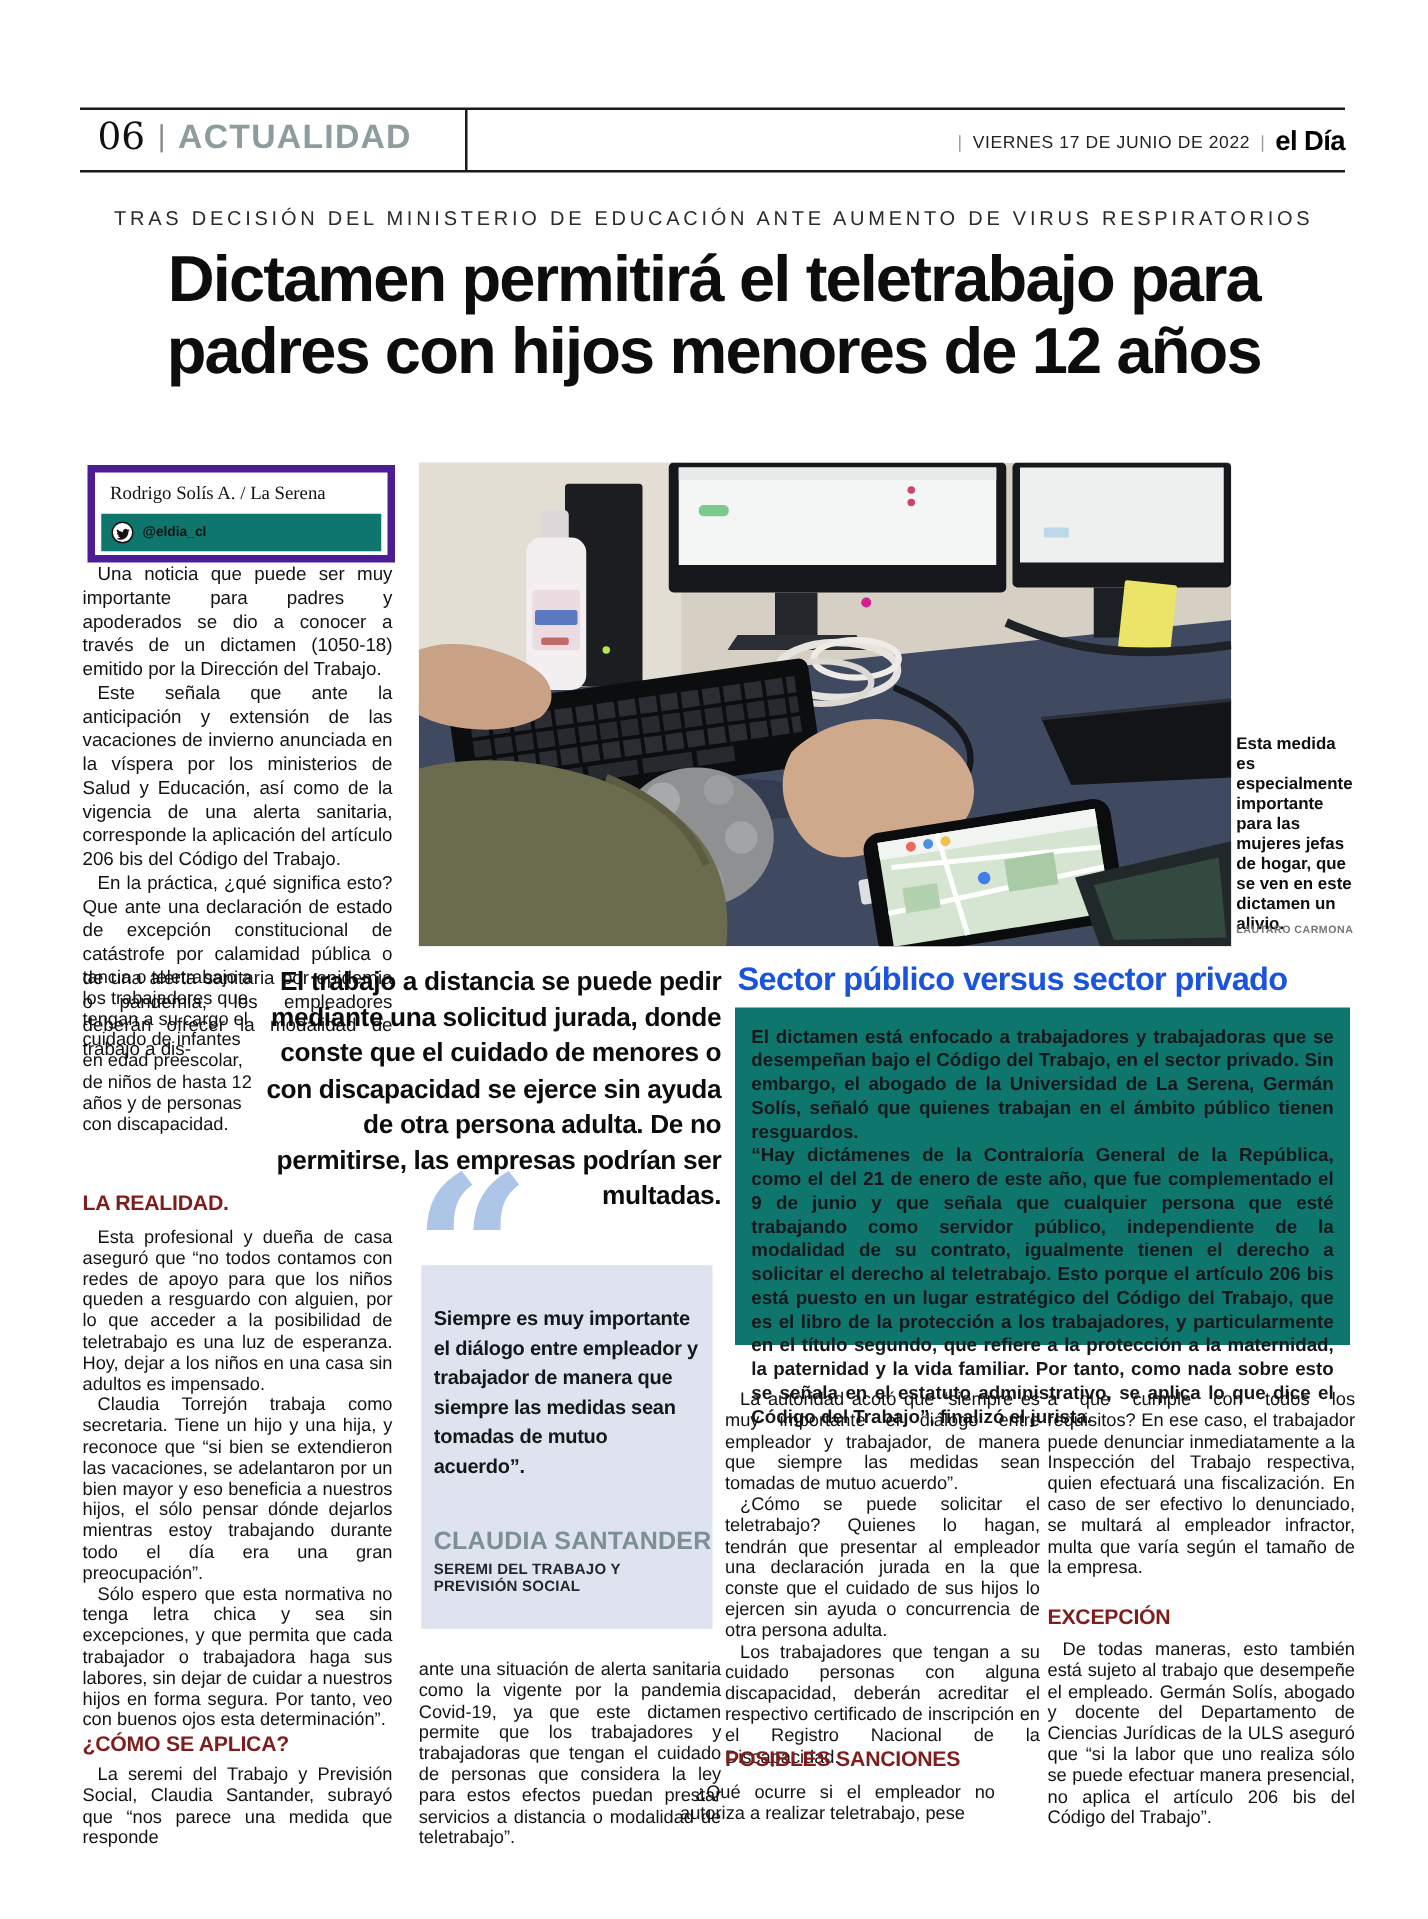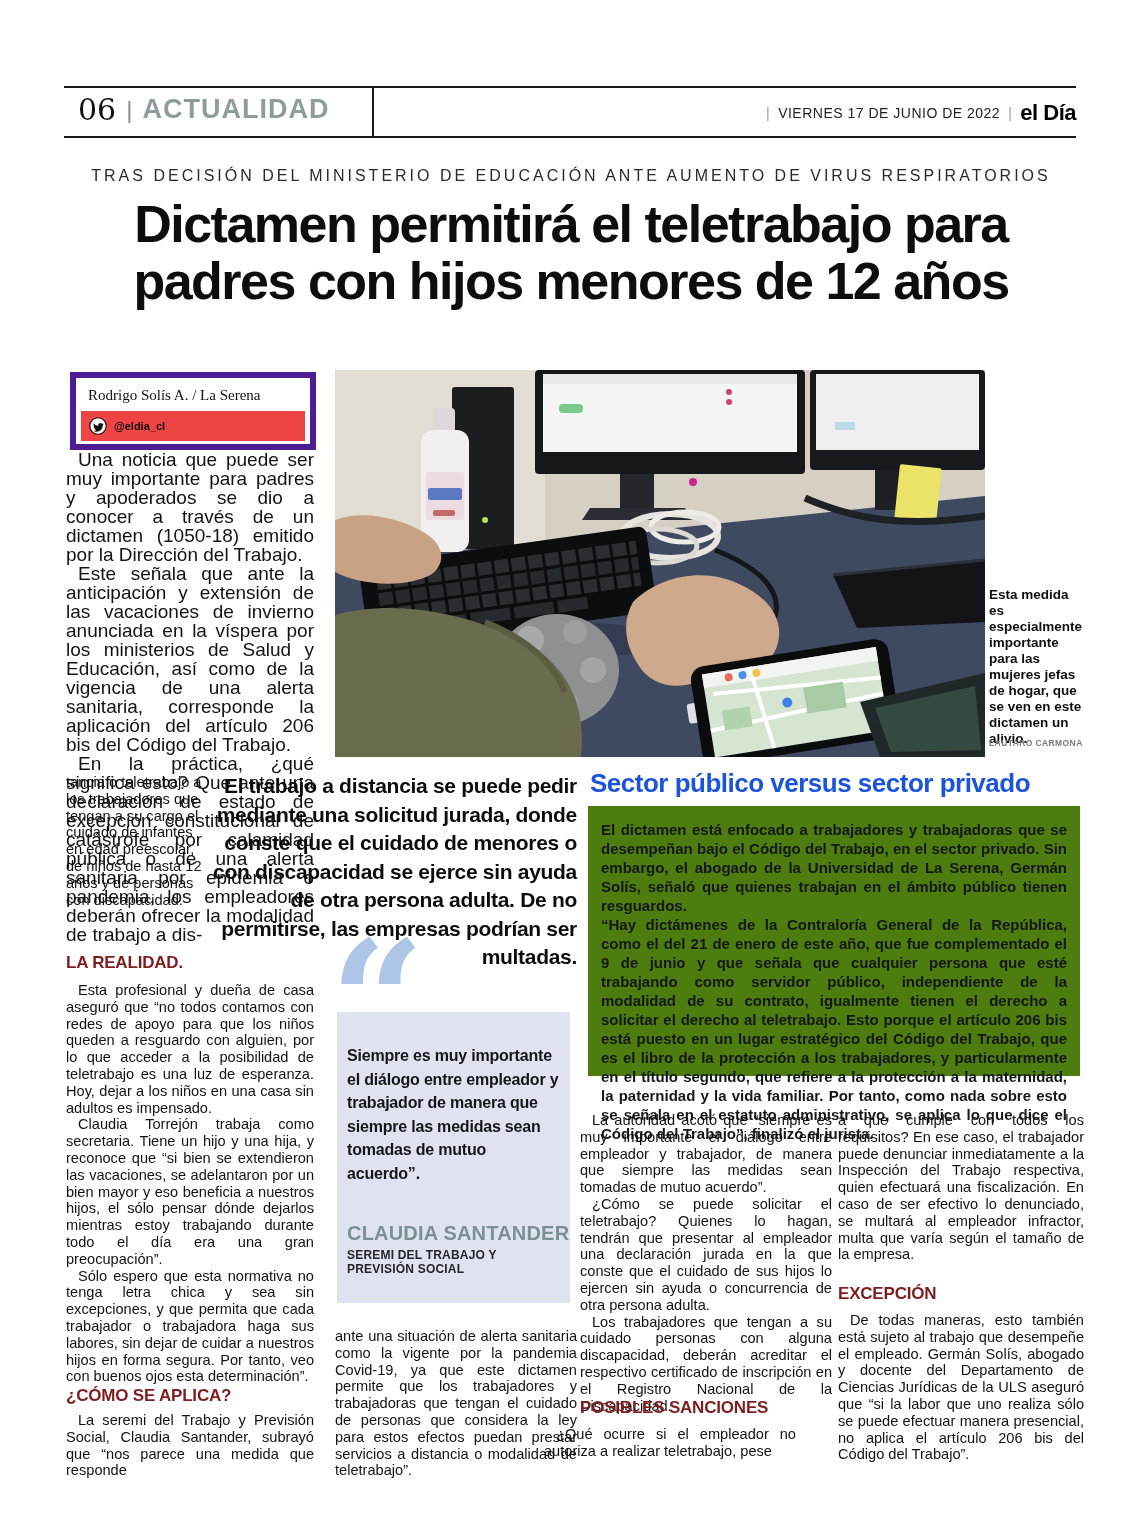--- a/index.html
+++ b/index.html
@@ -14,36 +14,36 @@
   .dateline{font-size:14px;color:#222;letter-spacing:0.5px;}
   .dateline .bar{color:#9a9a9a;padding:0 8px;font-weight:300;}
   .masthead{font-size:22px;font-weight:800;letter-spacing:-0.5px;color:#000;}
   
   .kicker{font-size:16px;letter-spacing:3px;color:#2a2a2a;text-align:center;font-weight:500;}
   .headline{font-size:52px;line-height:57px;font-weight:800;letter-spacing:-1.5px;
             text-align:center;color:#0d0d0d;}
   
   .bybox{border:6px solid #4c1d95;background:#fff;}
   .byname{font-family:"Liberation Serif", serif;font-size:15px;padding:9px 12px 7px 12px;color:#111;}
-  .bystrip{background:#ef4444;height:30px;margin:0 5px 5px 5px;display:flex;align-items:center;padding-left:8px;}
+  .bystrip{background:#0f766e;height:30px;margin:0 5px 5px 5px;display:flex;align-items:center;padding-left:8px;}
   .handle{font-size:11px;font-weight:700;margin-left:7px;color:#111;}
   
   .bp{margin:0;font-size:14.6px;line-height:16.8px;text-align:justify;text-indent:12px;color:#121212;}
-  .wide .bp{font-size:19px;line-height:19px;}
+  .wide .bp{font-size:15px;line-height:19px;}
   .noind{text-indent:0;}
   .colhead{font-size:17px;font-weight:700;letter-spacing:-0.2px;color:#7f1d1d;}
   
   .pullquote{font-size:21px;line-height:28.5px;font-weight:800;letter-spacing:-0.3px;
              text-align:right;color:#0c0c0c;}
   
   .caption{font-size:13.5px;line-height:16px;font-weight:700;color:#0e0e0e;}
   .credit{font-size:8.5px;font-weight:700;color:#777;letter-spacing:0.4px;}
   
   .sidehead{font-size:26px;font-weight:800;letter-spacing:-0.5px;color:#1a53dc;}
-  .bluebox{background:#4d7c0f;padding:14px 13px;}
+  .bluebox{background:#0f766e;padding:14px 13px;}
   .bluebox p{margin:0;font-size:15px;font-weight:700;line-height:19px;text-align:justify;color:#15171b;}
   
   .qmark{font-family:"DejaVu Serif", serif;font-size:165px;line-height:0.9;color:#adc6e8;font-weight:700;}
   .qcard{background:#dee3ef;}
   .qtext{font-size:16px;line-height:23.5px;font-weight:800;letter-spacing:-0.2px;color:#14161a;}
   .qauthor{font-size:20px;font-weight:800;color:#7c8f95;letter-spacing:0.2px;}
   .qrole{font-size:12px;font-weight:700;line-height:14px;color:#22262a;letter-spacing:0.2px;}
 </style>
 </head>
 <body>

